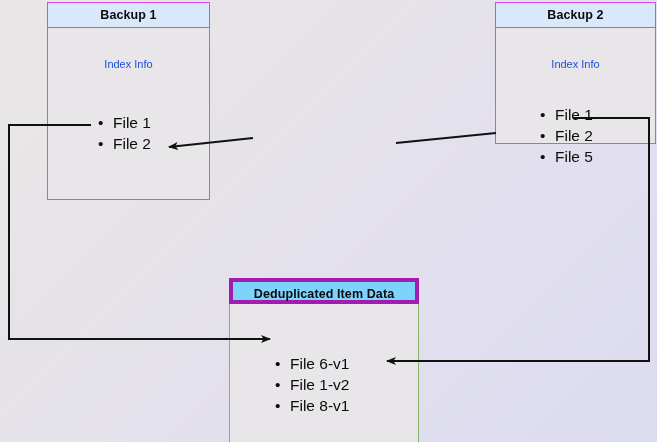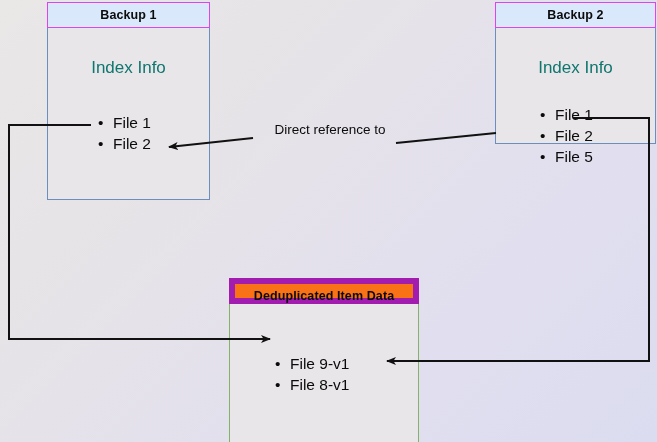--- a/index.html
+++ b/index.html
@@ -44,34 +44,34 @@
   }
   .blue-box .box-header {
     background: #dae8fc;
     border: 1px solid #d946ef;
   }
   .blue-box .box-body {
     border: 1px solid #6c8ebf;
     border-top: none;
   }
   .green-box .box-header {
-    background: #f97316;
-    border: 6px solid #a21caf;
+    background: #7dd3fc;
+    border: 4px solid #a21caf;
   }
   .green-box .box-body {
     border: 1px solid #82b366;
     border-top: none;
   }
   .index-title {
     position: absolute;
     left: 0; right: 0;
     top: 30px;
     text-align: center;
-    font-size: 17px;
-    color: #0f766e;
+    font-size: 11px;
+    color: #1d4ed8;
   }
   .file-list {
     position: absolute;
     margin: 0;
     padding: 0;
     list-style: none;
   }
   .file-list li {
     font-size: 15.5px;
     line-height: 21px;
@@ -135,28 +135,28 @@
         <li>File 2</li>
         <li>File 5</li>
       </ul>
     </div>
   </div>
 
   <div class="box green-box" id="box-dedup" style="left:229px; top:278px; width:190px; height:168px;">
     <div class="box-header">Deduplicated Item Data</div>
     <div class="box-body">
       <ul class="file-list" id="dd-files">
-        <li>File 9-v1</li>
+        <li>File 6-v1</li>
+        <li>File 1-v2</li>
         <li>File 8-v1</li>
       </ul>
     </div>
   </div>
 
   <div class="center-label">
-    <div>Direct reference to</div>
   </div>
 
   <svg class="arrows" viewBox="0 0 657 442">
     <defs>
       <marker id="arrowEnd" markerWidth="10" markerHeight="8" refX="9" refY="4" orient="auto" markerUnits="userSpaceOnUse">
         <path d="M0,0 L10,4 L0,8 L2.6,4 Z" fill="#111111"></path>
       </marker>
     </defs>
 
     <path d="M 91,125 L 9,125 L 9,339 L 270,339" fill="none" stroke="#111111" stroke-width="2" marker-end="url(#arrowEnd)"></path>

